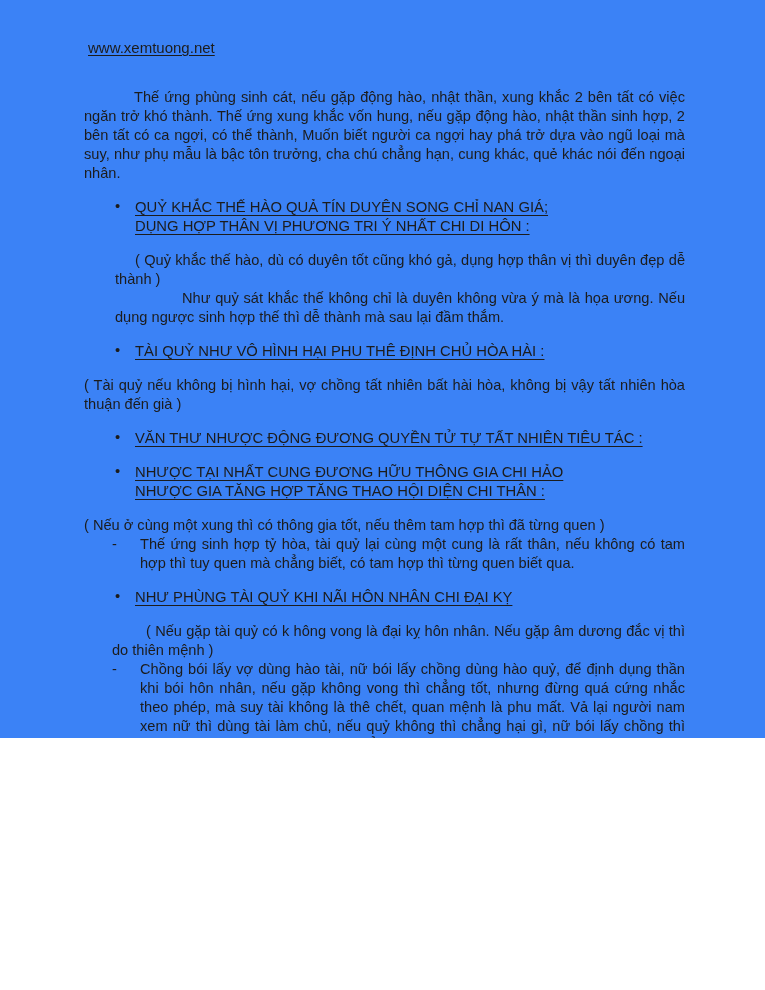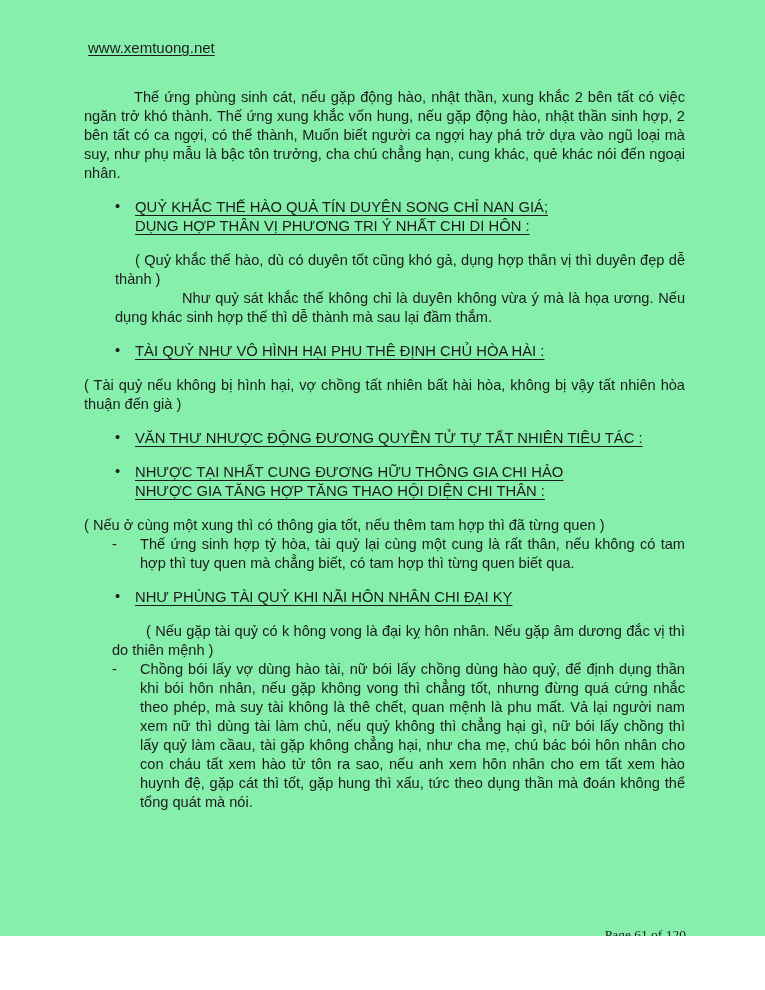--- a/index.html
+++ b/index.html
@@ -1,21 +1,21 @@
 <!DOCTYPE html>
 <html><head>
 <meta charset="utf-8">
 <style>
   * { margin: 0; padding: 0; box-sizing: border-box; }
   html, body { background: #ffffff; }
   .page {
     position: relative;
     width: 765px;
-    height: 936px;
-    background: #86efac;
+    height: 738px;
+    background: #3b82f6;
     font-family: "Liberation Sans", sans-serif;
     font-size: 14.6px;
     line-height: 19px;
     color: #1c1c1c;
     overflow: hidden;
   }
   .header { position: absolute; top: 38px; left: 88px; }
   .site-url {
     font-size: 15px;
     color: #1c1c1c;
@@ -72,21 +72,21 @@
   <div class="content">
 
     <p class="para indent-50">Thế ứng phùng sinh cát, nếu gặp động hào, nhật thần, xung khắc 2 bên tất có việc ngăn trở khó thành. Thế ứng xung khắc vốn hung, nếu gặp động hào, nhật thần sinh hợp, 2 bên tất có ca ngợi, có thể thành, Muốn biết người ca ngợi hay phá trở dựa vào ngũ loại mà suy, như phụ mẫu là bậc tôn trưởng, cha chú chẳng hạn, cung khác, quẻ khác nói đến ngoại nhân.</p>
 
     <div class="heading">
       <span class="bullet">•</span>
       <span class="hline">QUỶ KHẮC THẾ HÀO QUẢ TÍN DUYÊN SONG CHỈ NAN GIÁ;</span>
       <span class="hline">DỤNG HỢP THÂN VỊ PHƯƠNG TRI Ý NHẤT CHI DI HÔN :</span>
     </div>
     <p class="para inset-a">( Quỷ khắc thế hào, dù có duyên tốt cũng khó gả, dụng hợp thân vị thì duyên đẹp dễ thành )</p>
-    <p class="para inset-b">Như quỷ sát khắc thế không chỉ là duyên không vừa ý mà là họa ương. Nếu dụng khác sinh hợp thế thì dễ thành mà sau lại đầm thắm.</p>
+    <p class="para inset-b">Như quỷ sát khắc thế không chỉ là duyên không vừa ý mà là họa ương. Nếu dụng ngược sinh hợp thế thì dễ thành mà sau lại đầm thắm.</p>
 
     <div class="heading">
       <span class="bullet">•</span>
       <span class="hline">TÀI QUỶ NHƯ VÔ HÌNH HẠI PHU THÊ ĐỊNH CHỦ HÒA HÀI :</span>
     </div>
     <p class="para">( Tài quỷ nếu không bị hình hại, vợ chồng tất nhiên bất hài hòa, không bị vậy tất nhiên hòa thuận đến già )</p>
 
     <div class="heading">
       <span class="bullet">•</span>
       <span class="hline">VĂN THƯ NHƯỢC ĐỘNG ĐƯƠNG QUYỀN TỬ TỰ TẤT NHIÊN TIÊU TÁC :</span>

